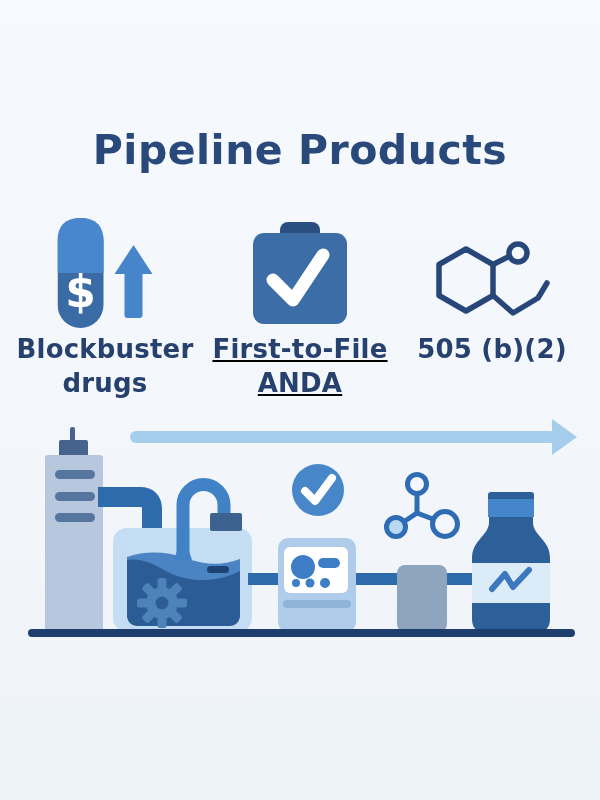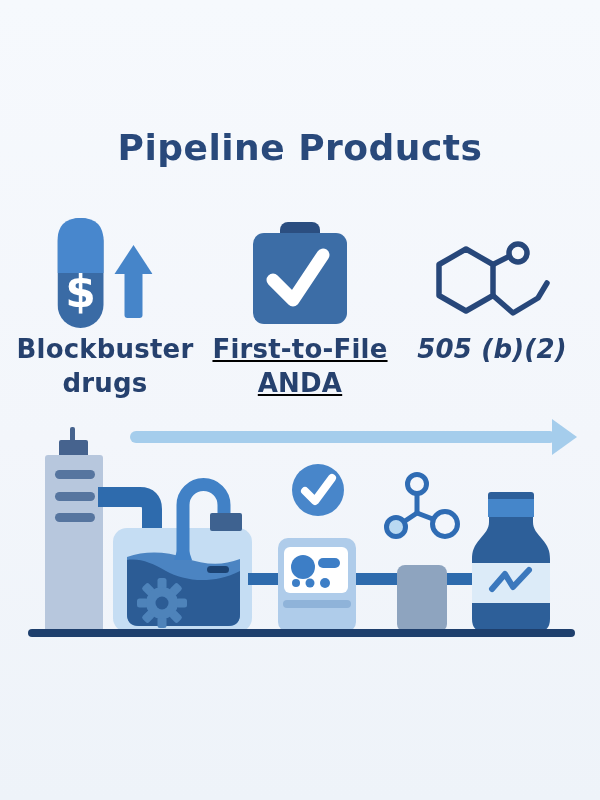--- a/index.html
+++ b/index.html
@@ -5,29 +5,29 @@
   html,body{margin:0;padding:0;}
   body{
     width:600px;height:800px;
     background:linear-gradient(180deg,#f6f9fd 0%,#f3f6fb 55%,#eef3f9 100%);
     font-family:"DejaVu Sans","Liberation Sans",sans-serif;
     overflow:hidden;
   }
   .stage{position:relative;width:600px;height:800px;}
   .title{
     position:absolute;top:126px;left:0;width:600px;
-    text-align:center;font-size:36px;font-weight:700;
+    text-align:center;font-size:41px;font-weight:700;
     color:#29497b;letter-spacing:.5px;line-height:1.2;
   }
   .feature{position:absolute;top:218px;width:190px;text-align:center;}
   .feature .icon-box{position:relative;height:115px;}
   .feature .icon-box svg{position:absolute;left:50%;transform:translateX(-50%);}
   .f1{left:10px;}
   .f2{left:205px;text-decoration:underline;}
-  .f3{left:397px;font-style:italic;}
+  .f3{left:397px;}
   .f1 svg{top:0;}
   .f2 svg{top:4px;}
   .f3 svg{top:22px;}
   .feature-label{
     margin-top:0;font-size:26px;font-weight:700;color:#26416e;
     line-height:1.3;white-space:pre-line;letter-spacing:.2px;
   }
   .illustration{position:absolute;top:408px;left:0;width:600px;height:240px;}
 </style>
 </head>

